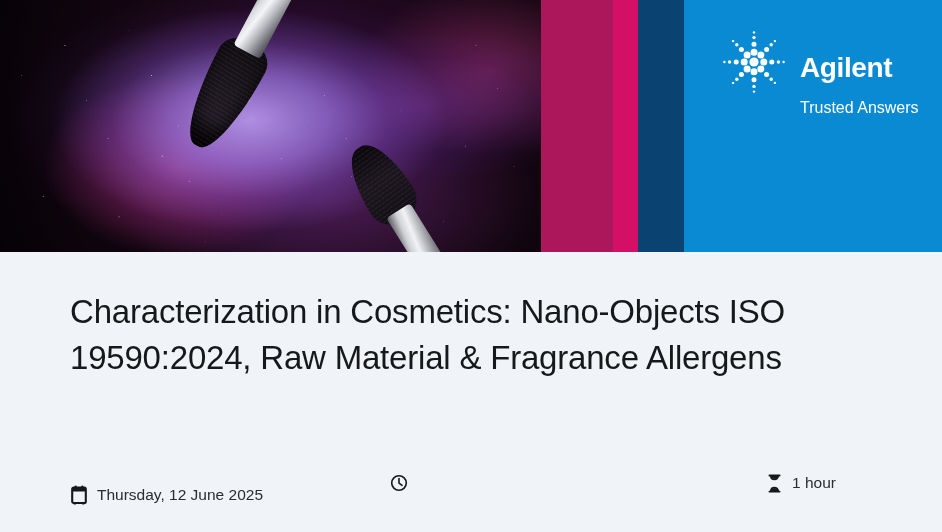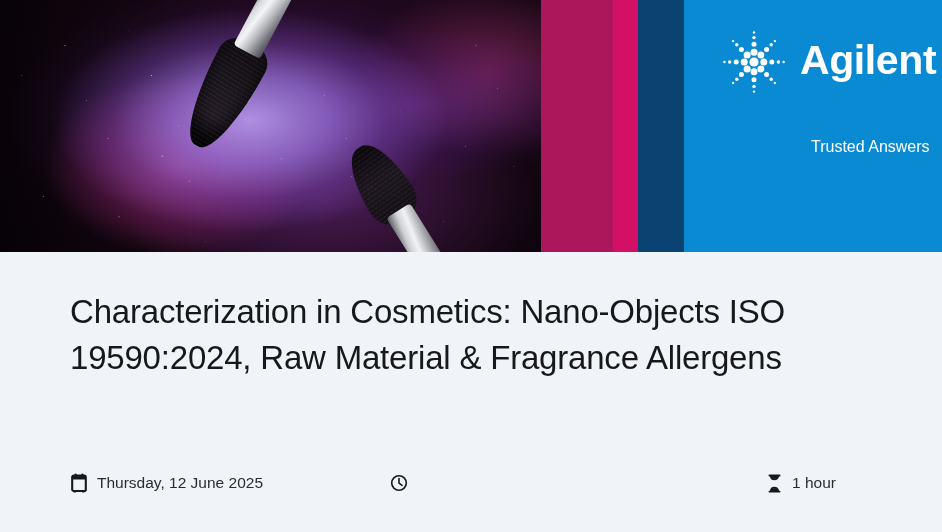--- a/index.html
+++ b/index.html
@@ -153,35 +153,34 @@
     left: 712px; top: 22px;
     width: 220px; height: 110px;
   }
   .logo-mark {
     position: absolute;
     left: 6px; top: 4px;
     width: 72px; height: 72px;
   }
   .logo-wordmark {
     position: absolute;
-    left: 88px; top: 18px;
-    font-size: 41px;
+    left: 88px; top: 32px;
+    font-size: 28px;
     font-weight: bold;
     color: #ffffff;
     letter-spacing: -0.4px;
     line-height: 1;
   }
   .logo-tagline {
     position: absolute;
-    left: 99px; top: 78px;
+    left: 88px; top: 78px;
     font-size: 16px;
     color: #ffffff;
     line-height: 1;
     white-space: nowrap;
-    margin-top: 39px;
   }
 
   
   .content {
     position: absolute;
     left: 0; top: 252px;
     width: 826px; height: 280px;
     background: #f0f3f8;
   }
 
@@ -203,21 +202,21 @@
     height: 26px;
   }
   .meta-item {
     position: absolute;
     display: flex;
     align-items: center;
     gap: 9px;
     height: 26px;
     white-space: nowrap;
   }
-  .meta-date { left: 0; }
+  .meta-date { left: 0; margin-top: 12px; }
   .meta-time { left: 320px; }
   .meta-duration { left: 695px; }
 
   .meta-icon {
     display: inline-flex;
     align-items: center;
     justify-content: center;
     width: 18px; height: 20px;
     flex: 0 0 auto;
   }

